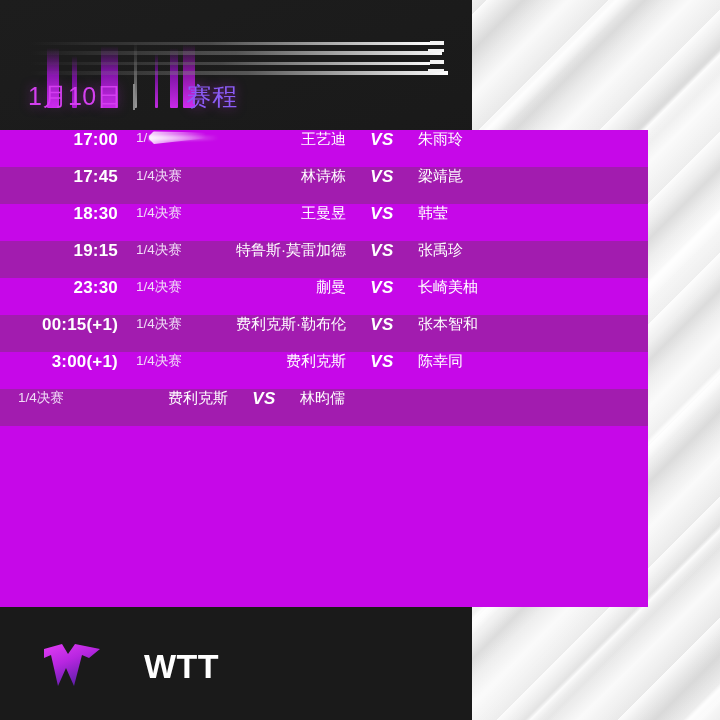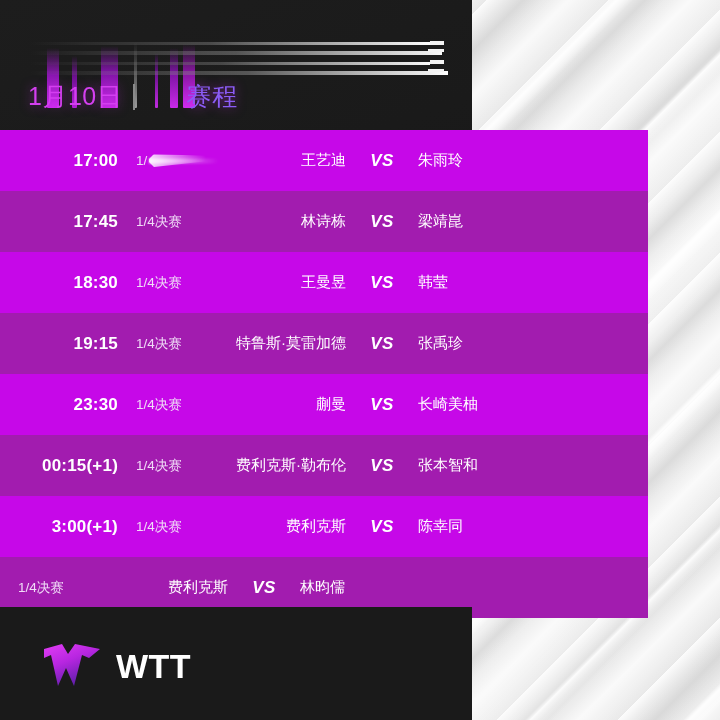--- a/index.html
+++ b/index.html
@@ -73,22 +73,22 @@
     text-shadow:0 0 11px rgba(200,40,235,.55);
     margin-left:40px;
   }
 
   
   .schedule {
     position:absolute; left:0; top:130px; width:648px; height:477px;
     background:#c608e8;
   }
   .row {
-    position:relative; display:flex; align-items:center;
-    height:61px; width:100%;
+    position:relative; display:flex; align-items:flex-start;
+    height:37px; width:100%;
   }
   .row.alt { background:#a21caf; }
 
   .c-time {
     width:118px; text-align:right; flex:0 0 118px;
     font-size:17px; font-weight:bold; color:#ffffff;
     letter-spacing:.2px;
   }
   .c-round {
     flex:0 0 110px; padding-left:18px;
@@ -128,20 +128,21 @@
   }
 
   
   .logo-wrap {
     position:absolute; left:42px; top:640px;
     display:flex; align-items:center; gap:14px; z-index:7;
   }
   .logo-word {
     font-size:34px; font-weight:bold; color:#ffffff;
     letter-spacing:.5px;
+    margin-left:28px;
   }
 </style>
 </head>
 <body>
 
 <div id="stage">
 
   <div class="backdrop"></div>
 
   <div class="dark-panel"></div>

